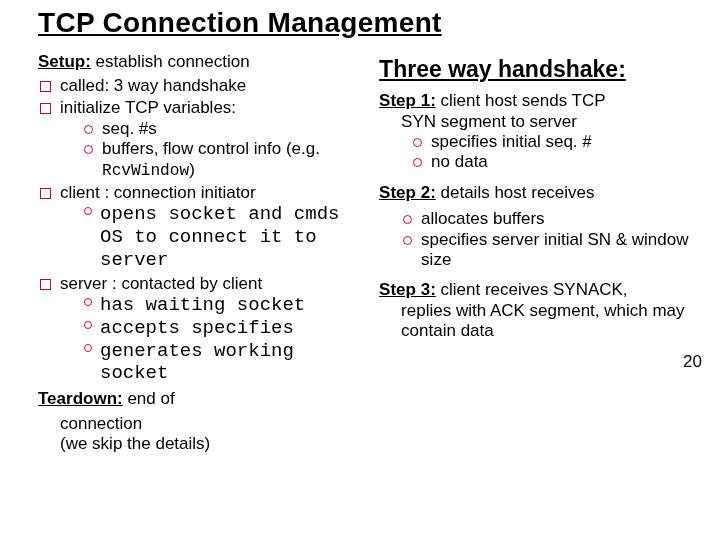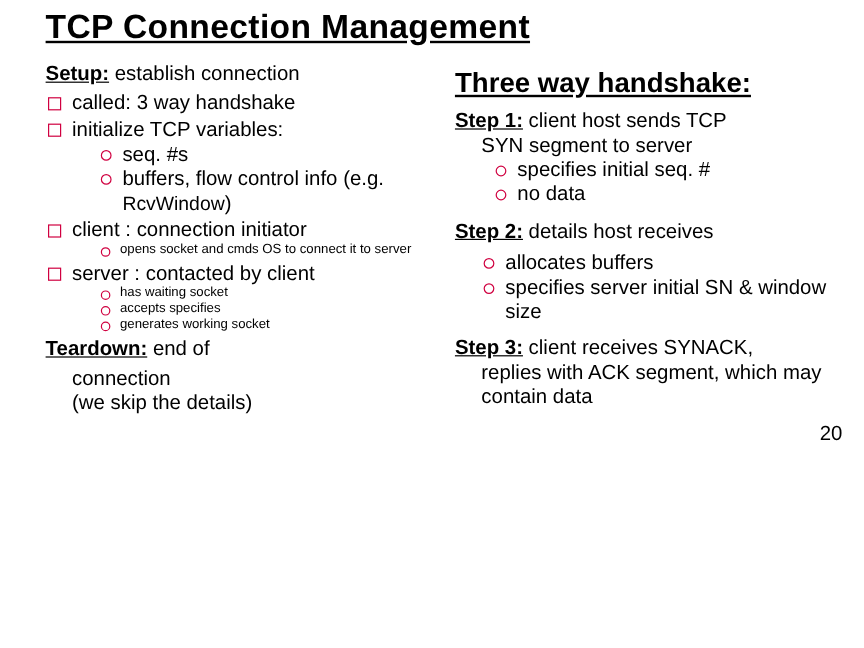--- a/index.html
+++ b/index.html
@@ -89,30 +89,31 @@
     left: 2px;
     top: 6px;
     width: 9px;
     height: 9px;
     border: 1.5px solid #d00040;
     border-radius: 50%;
     box-sizing: border-box;
     background: #fff;
   }
   ul.b2.sm > li {
-    font-size: 11px;
+    font-size: 19px;
     padding-left: 18px;
+    font-family: Liberation Mono, monospace;
   }
   ul.b2.sm > li::before {
     top: 4px;
     width: 8px;
     height: 8px;
   }
 
-  .mono { font-family: Liberation Sans, sans-serif; font-size: 0.95em; }
+  .mono { font-family: Liberation Mono, monospace; font-size: 0.95em; }
 
   .step-block { margin: 0 0 10px 0; }
   .step-block .step-cont { margin-left: 22px; }
 
   .pagenum {
     position: absolute;
     right: 18px;
     bottom: 8px;
     font-size: 17px;
   }

